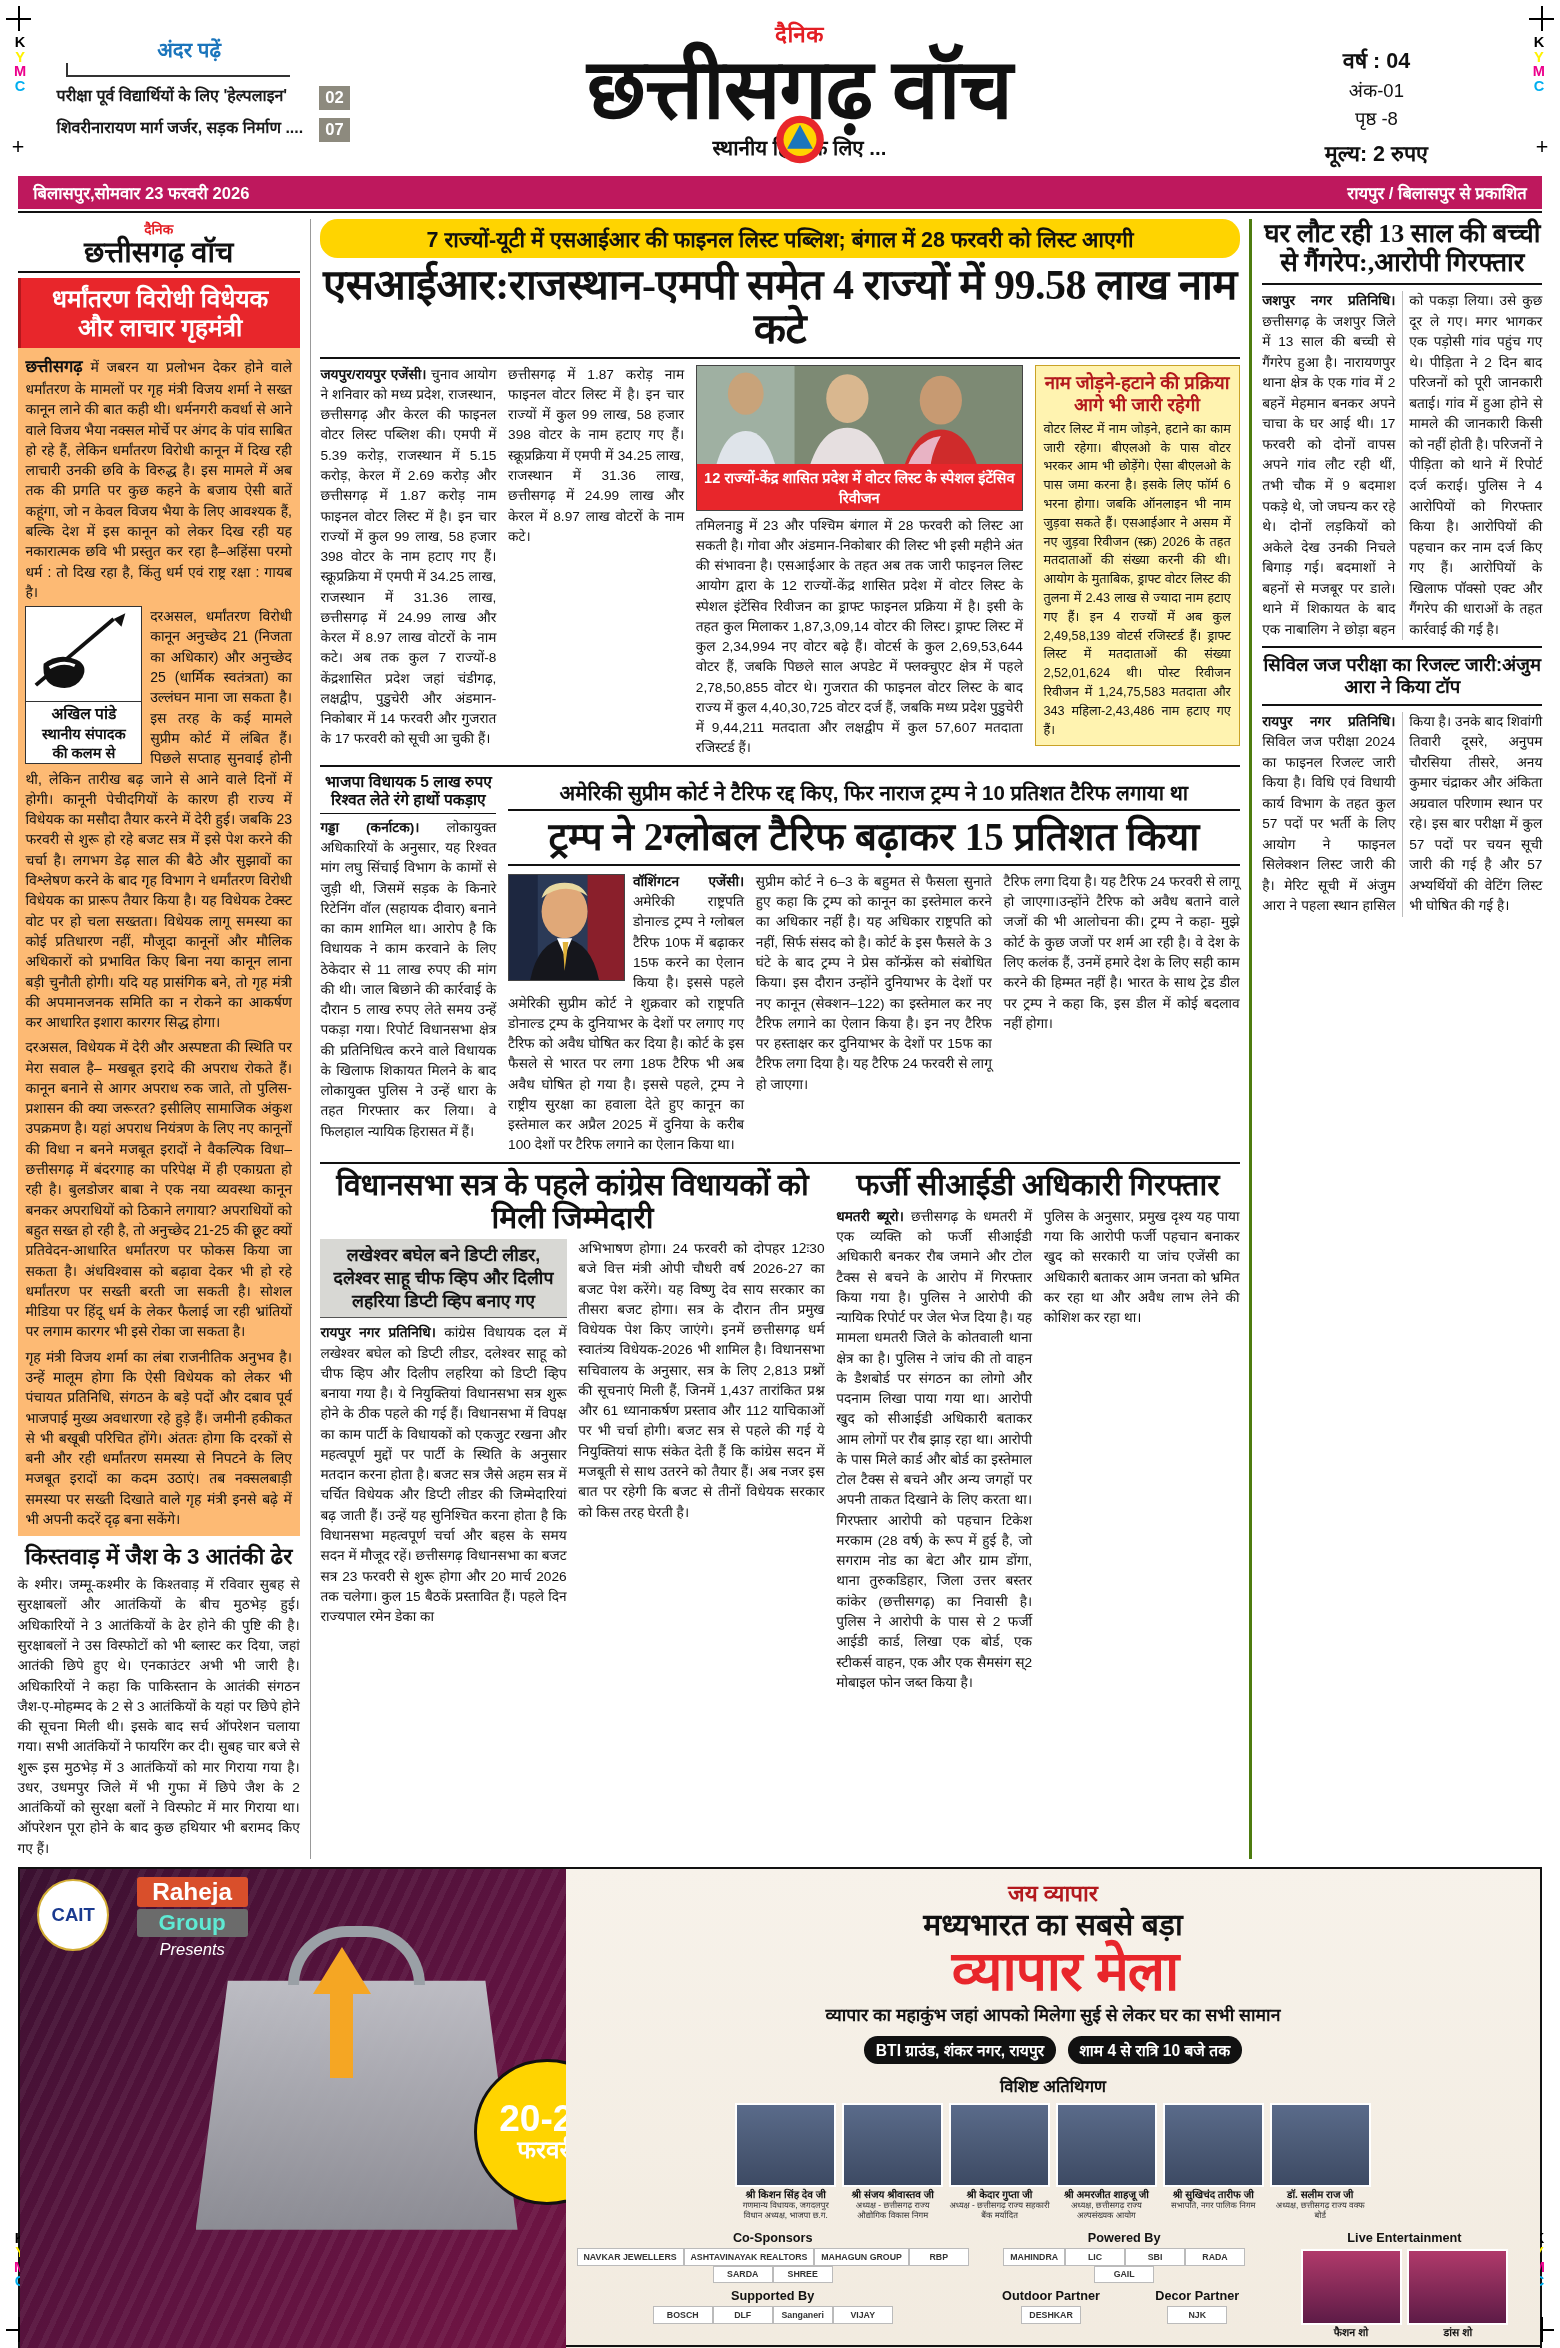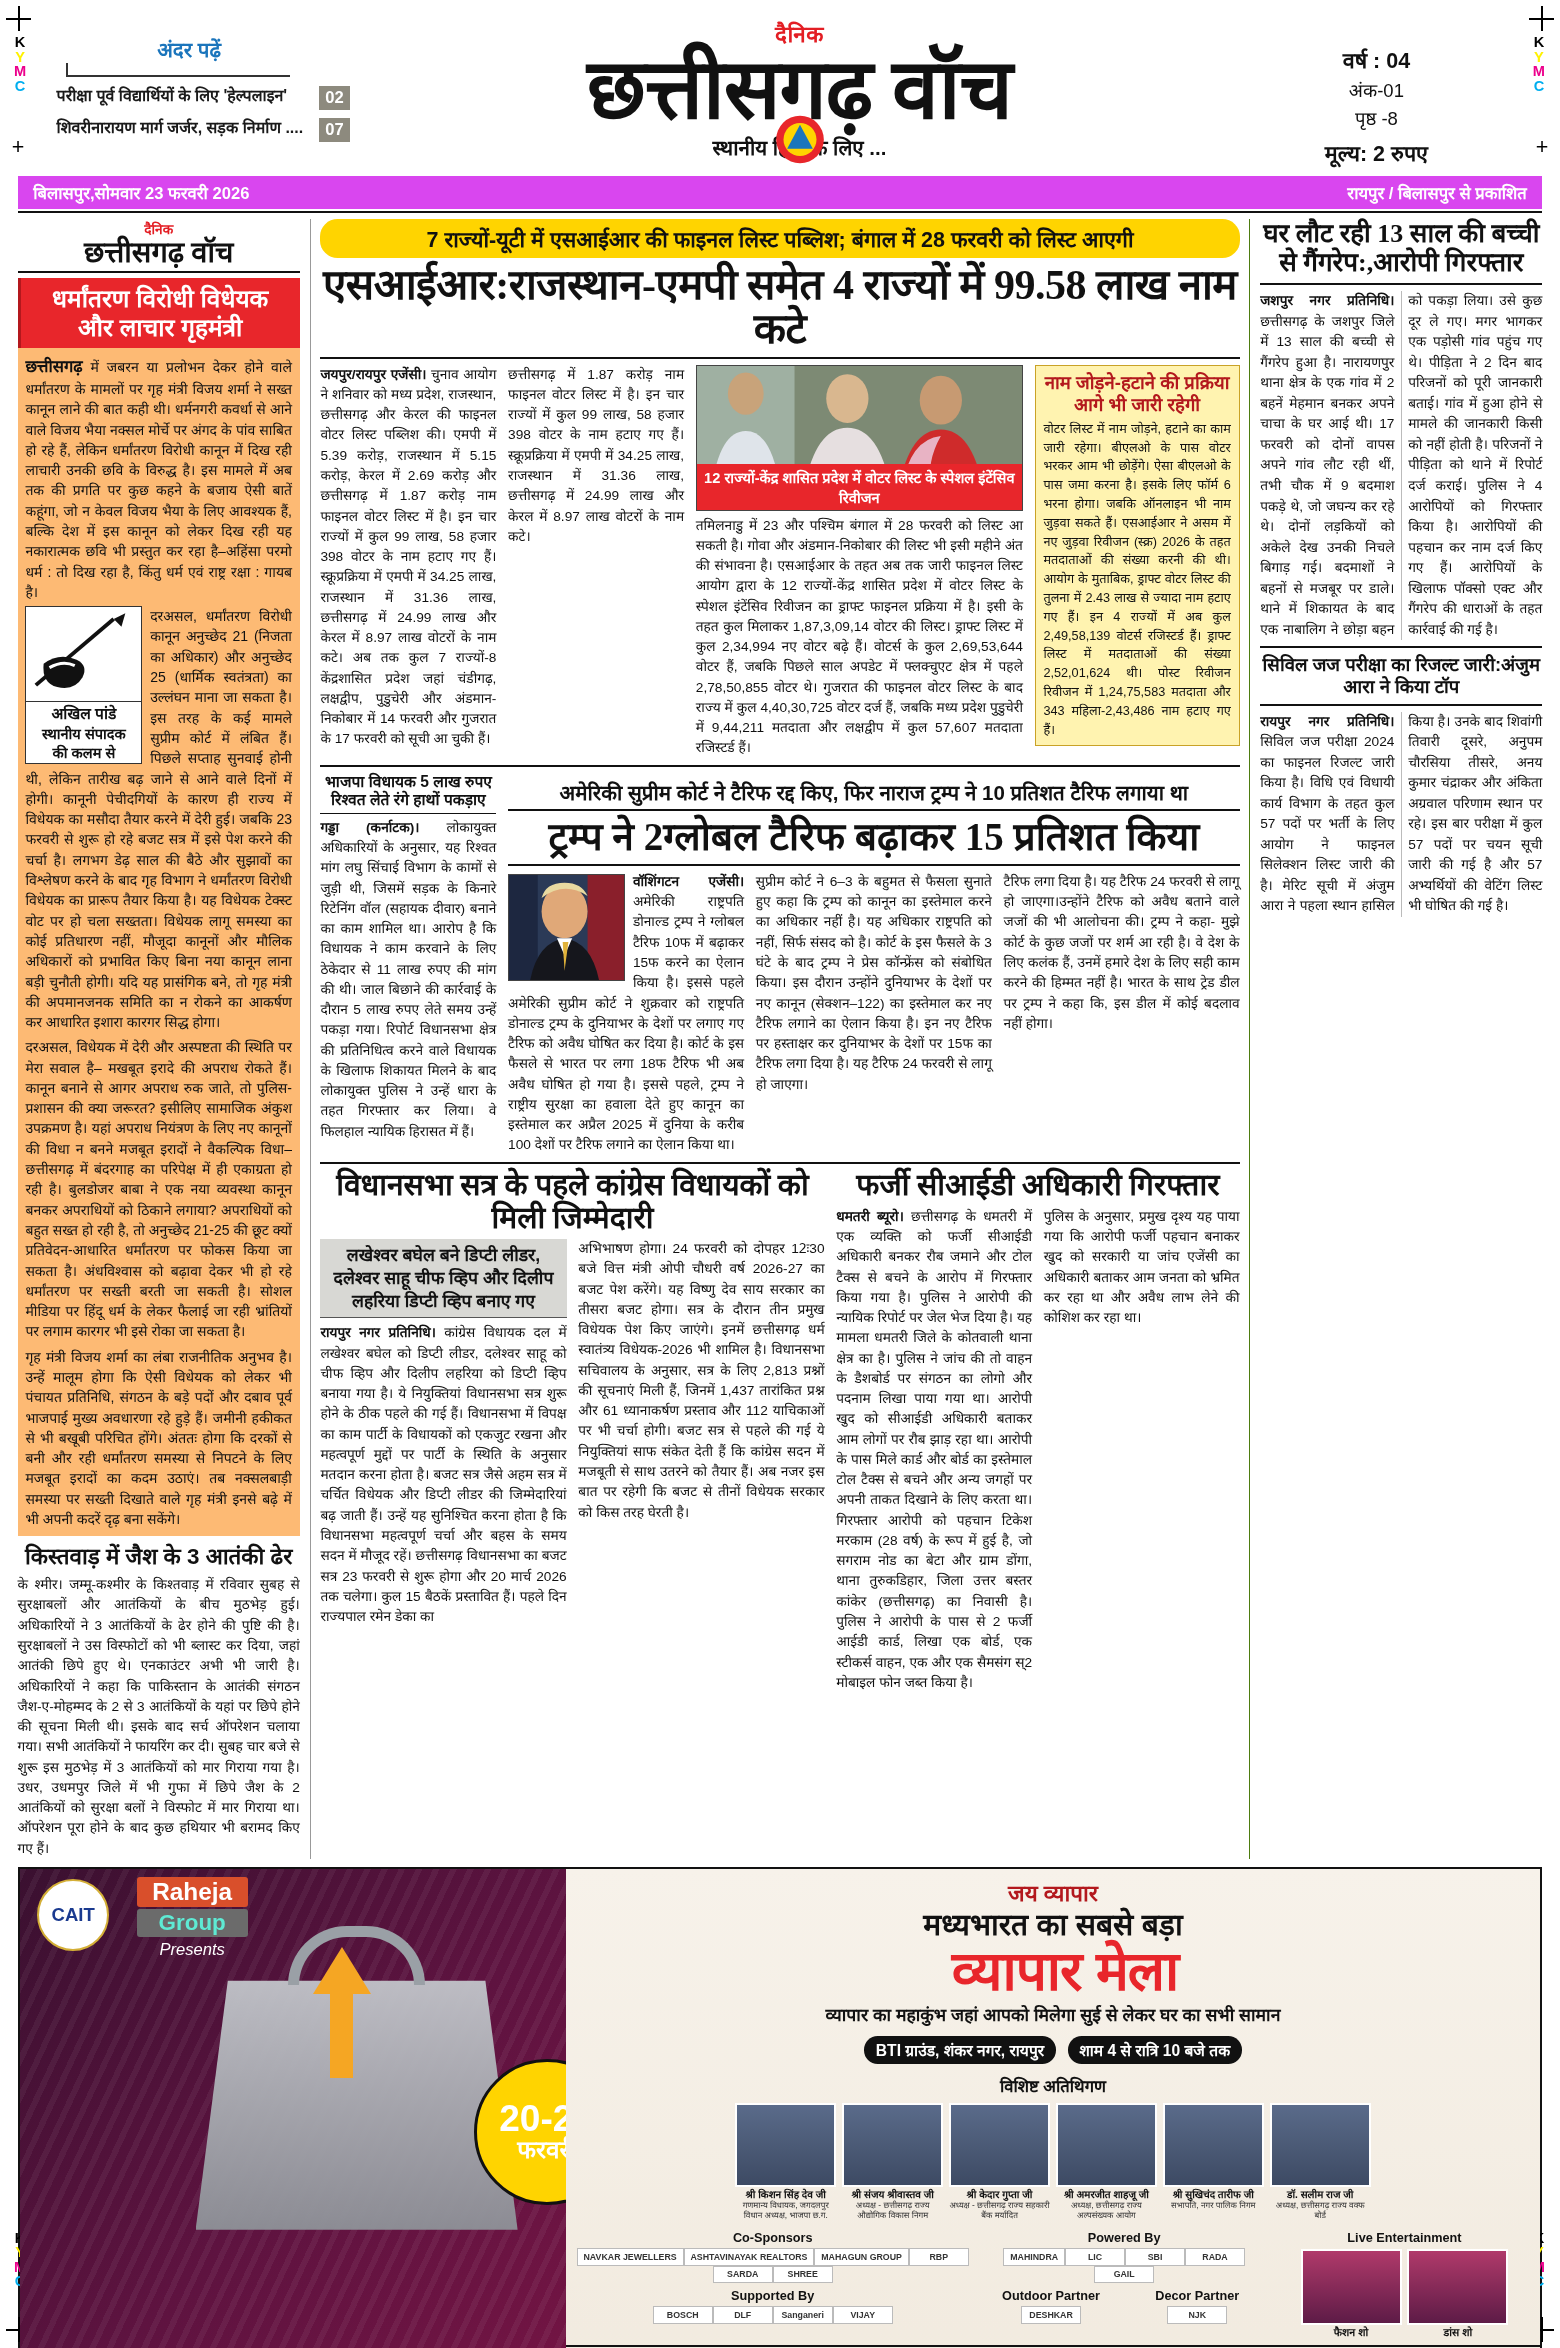--- a/index.html
+++ b/index.html
@@ -39,29 +39,29 @@
   .mh-center { flex:1; text-align:center; position:relative; }
   .mh-dainik { color:#e31e24; font-weight:bold; font-size:22.4px; letter-spacing:0.5px; }
   .mh-title { font-size:84px; font-weight:bold; line-height:0.98; letter-spacing:-1px; color:#111; font-family:"Liberation Serif", serif; }
   .mh-tag { font-size:20.5px; font-weight:bold; margin-top:2px; }
   .mh-logo { position:absolute; left:50%; transform:translateX(-50%); bottom:-5.9px; width:55px; height:55px; }
 
   .mh-right { width:254px; text-align:center; padding-top:27px; font-size:18.5px; line-height:1.5; }
   .mh-right .b { font-weight:bold; font-size:21.5px; }
 
   
-  .datebar { background:#d946ef; color:#fff; display:flex; justify-content:space-between;
+  .datebar { background:#be185d; color:#fff; display:flex; justify-content:space-between;
              padding:4.9px 15.6px; font-size:16.6px; font-weight:bold; margin-top:5.9px; }
   .thinrule { border-top:2px solid #111; margin-top:2px; }
 
   
   .grid { display:flex; gap:0; margin-top:5.9px; }
   .col-left { width:293px; padding-right:9.8px; border-right:1px solid #999; }
   .col-main { flex:1; padding:0 9.8px; }
-  .col-right { width:293px; padding-left:9.8px; border-left:1px solid #4d7c0f; }
+  .col-right { width:293px; padding-left:9.8px; border-left:3px solid #4d7c0f; }
 
   
   .ed-head { text-align:center; }
   .ed-dainik { color:#e31e24; font-weight:bold; font-size:13.7px; }
   .ed-name { font-size:29px; font-weight:bold; font-family:"Liberation Serif", serif; line-height:1; }
   .ed-rule { border-bottom:2px solid #111; margin:3.9px 0 4.9px; }
   .ed-banner { background:#e8262b; color:#fff; font-weight:bold; font-size:24.4px; text-align:center;
                line-height:1.2; padding:5.9px 3.9px; border-left:3.9px solid #b3181d; }
   .ed-body { background:#fdba74; padding:6.8px 7.8px; font-size:14px; line-height:1.45; text-align:justify; }
   .ed-body b { font-size:16.6px; }

